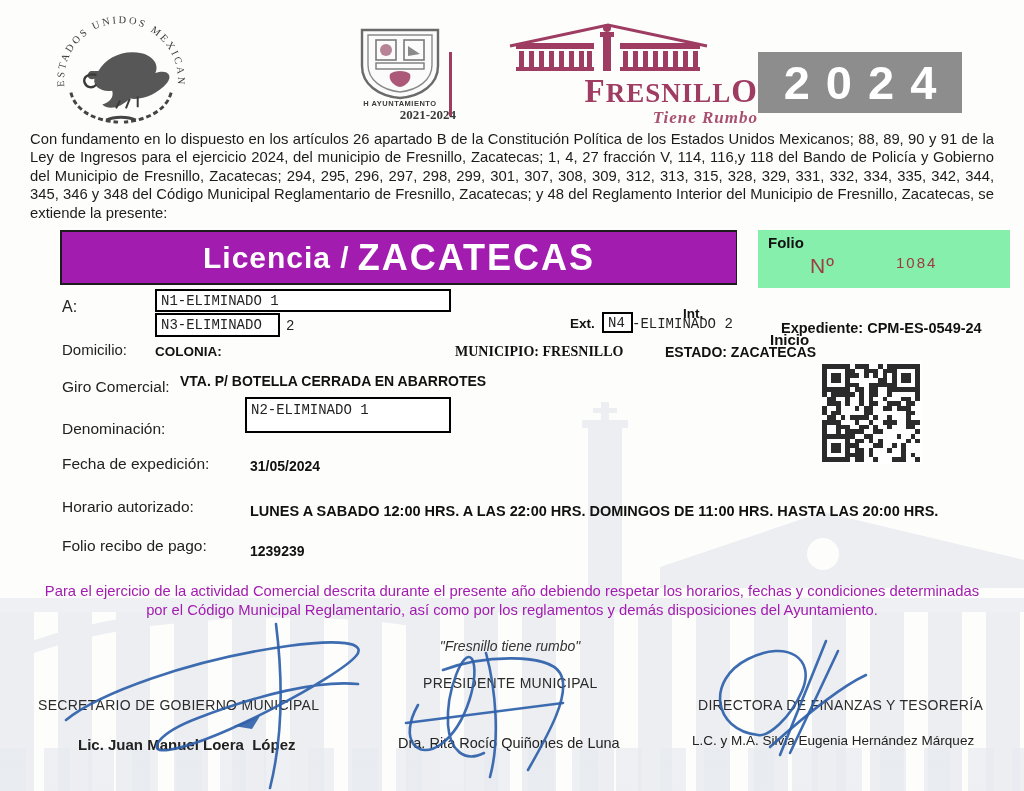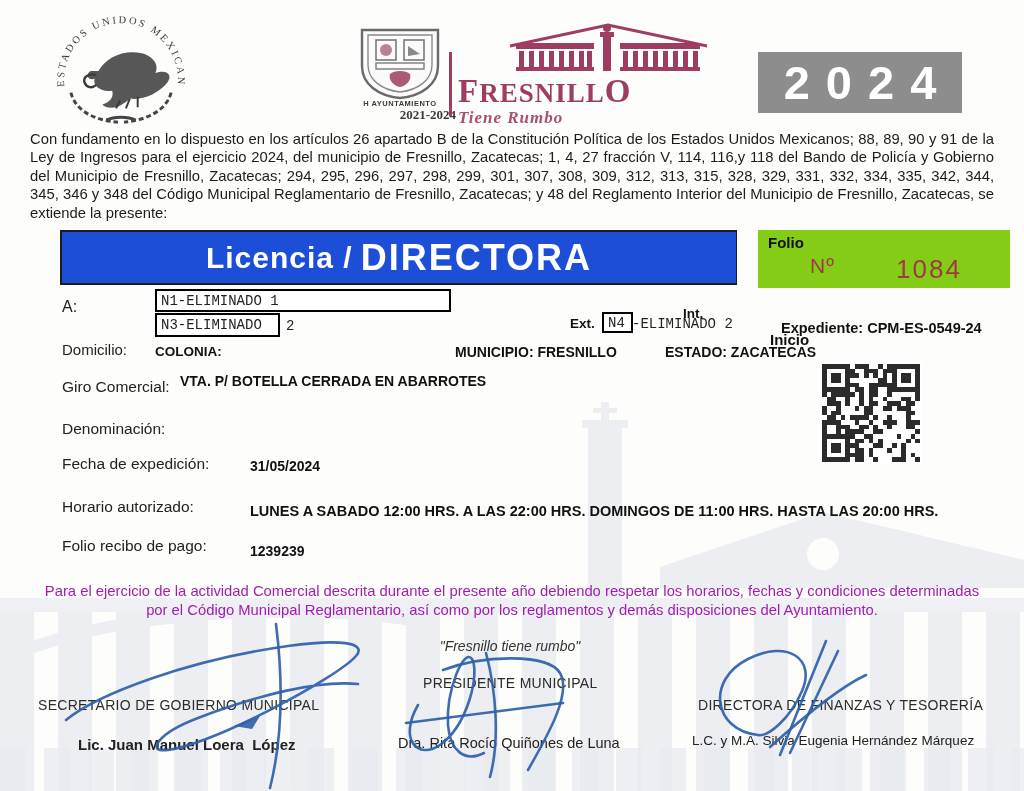--- a/index.html
+++ b/index.html
@@ -15,43 +15,43 @@
   .wm-svg{left:560px;top:402px;width:464px;height:212px;}
   .wm-arc{left:10px;top:592px;width:420px;height:70px;}
   
   .seal{position:absolute;left:46px;top:14px;width:150px;height:114px;z-index:1;}
   .shield{position:absolute;left:356px;top:26px;width:88px;height:74px;z-index:1;}
   .shield-cap1{position:absolute;left:344px;top:99px;width:112px;text-align:center;
     font-size:7.5px;font-weight:bold;letter-spacing:.5px;color:#3a3a3a;z-index:1;}
   .shield-cap2{position:absolute;left:344px;top:107px;width:112px;text-align:right;
     font-family:"Liberation Serif",serif;font-size:13px;font-weight:bold;color:#3a3a3a;z-index:1;}
   .logo-divider{position:absolute;left:449px;top:52px;width:3px;height:64px;background:#9e3c62;z-index:1;}
-  .logo{position:absolute;left:458px;top:22px;width:300px;text-align:left;z-index:1;}
+  .logo{position:absolute;left:458px;top:22px;width:300px;text-align:right;z-index:1;}
   .logo-icon{width:205px;height:52px;margin:0 auto;display:block;}
   .logo-title{font-family:"Liberation Serif",serif;font-weight:bold;color:#9e3c62;
     font-size:27px;letter-spacing:1px;line-height:1;margin-top:1px;}
   .logo-title .big{font-size:33px;}
   .logo-tagline{font-family:"Liberation Serif",serif;font-style:italic;font-weight:bold;
     color:#a8506f;font-size:17px;letter-spacing:1px;margin-top:0px;}
   .year-badge{position:absolute;left:758px;top:52px;width:204px;height:61px;background:#8d8d8d;
     display:flex;align-items:center;justify-content:center;z-index:1;
     color:#fff;font-weight:bold;font-size:47px;letter-spacing:16px;text-indent:16px;}
   
   .intro{position:absolute;left:30px;top:130px;width:964px;z-index:1;
     font-size:14.8px;line-height:1.25;text-align:justify;color:#1c1c1c;}
   
-  .banner{position:absolute;left:60px;top:230px;width:677px;height:55px;background:#1d4ed8;
+  .banner{position:absolute;left:60px;top:230px;width:677px;height:55px;background:#a21caf;
     border:2px solid #1c1c1c;border-right-width:1px;box-sizing:border-box;z-index:1;
     display:flex;align-items:center;justify-content:center;color:#fff;}
   .banner .t1{font-size:30px;font-weight:bold;letter-spacing:1px;}
   .banner .t2{font-size:36px;font-weight:bold;letter-spacing:2px;margin-left:8px;}
-  .folio-box{position:absolute;left:758px;top:230px;width:252px;height:58px;background:#84cc16;z-index:1;}
+  .folio-box{position:absolute;left:758px;top:230px;width:252px;height:58px;background:#86efac;z-index:1;}
   .folio-label{position:absolute;left:10px;top:4px;font-size:15px;font-weight:bold;color:#111;}
   .folio-no{position:absolute;left:52px;top:24px;font-size:21px;color:#9e3a44;letter-spacing:1px;}
-  .folio-num{position:absolute;left:138px;top:24px;font-size:26px;color:#9e3a44;letter-spacing:2px;text-align:right;}
+  .folio-num{position:absolute;left:138px;top:24px;font-size:15px;color:#9e3a44;letter-spacing:2px;text-align:right;}
   
   .lbl{position:absolute;z-index:1;font-size:15px;color:#222;}
   .blbl{position:absolute;z-index:1;font-size:13.5px;font-weight:bold;color:#111;}
   .val{position:absolute;z-index:1;font-size:14px;font-weight:bold;color:#111;}
   .mono{font-family:"Liberation Mono","DejaVu Sans Mono",monospace;font-size:14px;color:#222;}
   .rbox{position:absolute;z-index:1;border:2px solid #000;background:#fff;box-sizing:border-box;
     display:flex;align-items:center;padding-left:4px;}
   .qr{position:absolute;left:820px;top:362px;width:102px;height:102px;background:#fff;z-index:1;}
   .qr-grid{position:absolute;left:2px;top:2px;width:98px;height:98px;display:grid;
     grid-template-columns:repeat(21,1fr);grid-template-rows:repeat(21,1fr);}
@@ -153,21 +153,21 @@
     <div class="logo-title"><span class="big">F</span><span>RESNILL</span><span class="big">O</span></div>
     <div class="logo-tagline">Tiene Rumbo</div>
   </div>
 
   <div class="year-badge">2024</div>
 
   <div class="intro">Con fundamento en lo dispuesto en los artículos 26 apartado B de la Constitución Política de los Estados Unidos Mexicanos; 88, 89, 90 y 91 de la Ley de Ingresos para el ejercicio 2024, del municipio de Fresnillo, Zacatecas; 1, 4, 27 fracción V, 114, 116,y 118 del Bando de Policía y Gobierno del Municipio de Fresnillo, Zacatecas; 294, 295, 296, 297, 298, 299, 301, 307, 308, 309, 312, 313, 315, 328, 329, 331, 332, 334, 335, 342, 344, 345, 346 y 348 del Código Municipal Reglamentario de Fresnillo, Zacatecas; y 48 del Reglamento Interior del Municipio de Fresnillo, Zacatecas, se extiende la presente:</div>
 
   <div class="banner">
     <span class="t1">Licencia /</span>
-    <span class="t2">DIRECTORA</span>
+    <span class="t2">ZACATECAS</span>
   </div>
   <div class="folio-box">
     <span class="folio-label">Folio</span>
     <span class="folio-no">Nº</span>
     <span class="folio-num">1084</span>
   </div>
 
   <div class="lbl" style="left:62px;top:298px;font-size:16px;">A:</div>
   <div class="rbox" style="left:155px;top:289px;width:296px;height:23px;">
     <span class="mono">N1-ELIMINADO 1</span>
@@ -182,26 +182,29 @@
     <span class="mono">N4</span>
   </div>
   <div class="lbl mono" style="left:632px;top:316px;">-ELIMINADO 2</div>
   <div class="blbl" style="left:683px;top:306px;">Int.</div>
 
   <div class="blbl" style="left:770px;top:302px;font-size:15px;margin-top:29px;">Inicio</div>
   <div class="blbl" style="left:781px;top:320px;font-size:14.5px;">Expediente: CPM-ES-0549-24</div>
 
   <div class="lbl" style="left:62px;top:341px;">Domicilio:</div>
   <div class="blbl" style="left:155px;top:344px;">COLONIA:</div>
-  <div class="blbl" style="left:455px;top:344px;font-size:14px;">MUNICIPIO: FRESNILLO</div>
+  <div class="blbl" style="left:455px;top:344px;font-size:14px;font-family:Liberation Serif, serif;">MUNICIPIO: FRESNILLO</div>
   <div class="blbl" style="left:665px;top:344px;font-size:14px;">ESTADO: ZACATECAS</div>
 
   <div class="lbl" style="left:62px;top:378px;font-size:15.5px;">Giro Comercial:</div>
   <div class="val" style="left:180px;top:373px;">VTA. P/ BOTELLA CERRADA EN ABARROTES</div>
   <div class="lbl" style="left:62px;top:420px;font-size:15.5px;">Denominación:</div>
+  <div class="rbox" style="left:245px;top:397px;width:206px;height:36px;align-items:flex-start;padding-top:3px;">
+    <span class="mono">N2-ELIMINADO 1</span>
+  </div>
 
   <div class="qr">
     <div class="qr-grid">
         <div></div>
         <div></div>
         <div class="m"></div>
         <div class="m"></div>
         <div></div>
         <div class="m"></div>
         <div></div>

